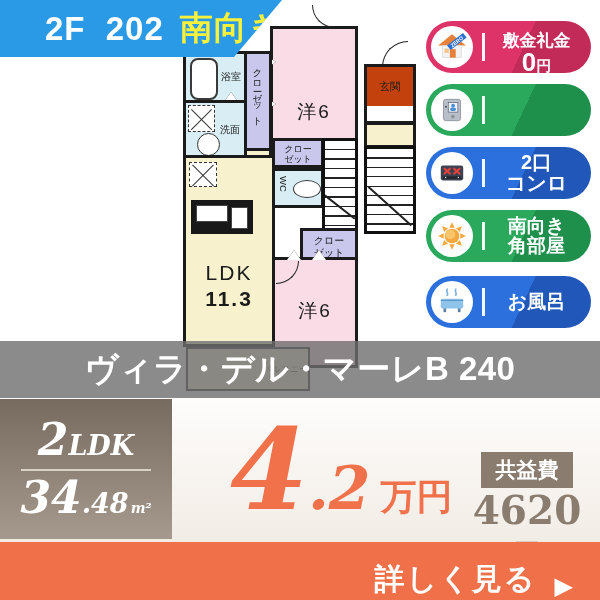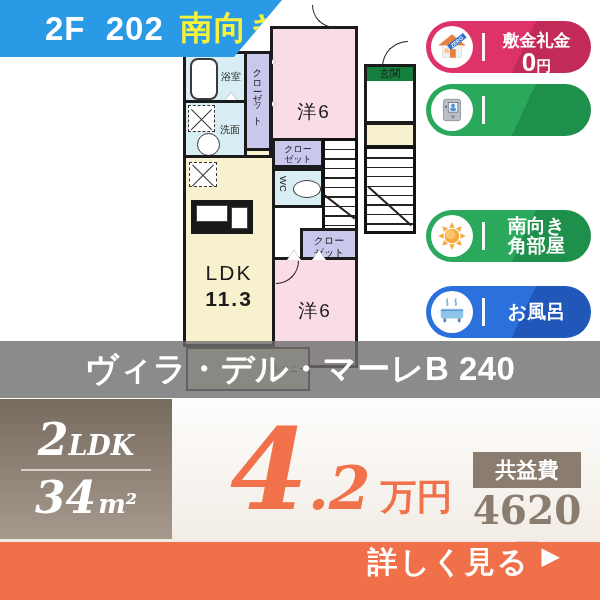--- a/index.html
+++ b/index.html
@@ -57,34 +57,34 @@
   .title-bar .t{color:#fff;font-weight:bold;font-size:33px;letter-spacing:0.5px;}
 
   
   .bottom-bg{position:absolute;left:0;top:398px;width:600px;height:144px;z-index:10;
              background:linear-gradient(to bottom,#fefdfc,#f2ece5);}
   .spec-box{position:absolute;left:0;top:399px;width:172px;height:140px;z-index:12;
             background:linear-gradient(to bottom,#776b5f,#a59a8d);
             display:flex;flex-direction:column;align-items:center;justify-content:center;color:#fff;
             font-family:"DejaVu Serif",serif;font-style:italic;font-weight:bold;}
   .spec-line{display:flex;align-items:baseline;}
-  .spec-big{font-size:44px;line-height:1;} .spec-mid{font-size:27px;} .spec-sm{font-size:26px;margin-left:2px;}
+  .spec-big{font-size:44px;line-height:1;} .spec-mid{font-size:27px;} .spec-sm{font-size:14px;margin-left:2px;}
   .spec-rule{width:130px;height:1.5px;background:#d8d2c8;margin:7px 0 5px 0;}
   .price{position:absolute;left:230px;top:414px;width:240px;height:122px;z-index:12;
          display:flex;align-items:baseline;font-weight:bold;}
   .price .v-int{font-family:"DejaVu Serif",serif;font-style:italic;font-size:112px;line-height:1;}
   .price .v-dec{font-family:"DejaVu Serif",serif;font-style:italic;font-size:60px;}
   .price .unit{font-size:36px;margin-left:10px;}
   .fee{position:absolute;left:460px;top:452px;width:134px;z-index:12;text-align:center;}
-  .fee-label{margin:0 auto;width:108px;background:#8a7d70;color:#fff;font-weight:bold;font-size:21px;padding:4px 0;}
+  .fee-label{margin:0 auto;width:92px;background:#8a7d70;color:#fff;font-weight:bold;font-size:21px;padding:4px 0;}
   .fee-value{margin-top:3px;color:#8a7d70;font-family:"DejaVu Serif",serif;font-weight:bold;font-size:39px;line-height:1;}
   .fee-value .yen{font-size:27px;}
   .cta{position:absolute;left:0;top:542px;width:600px;height:58px;background:#f0704a;z-index:15;
-       display:flex;align-items:flex-start;justify-content:flex-end;padding-right:40px;box-sizing:border-box;
-       gap:12px;cursor:pointer;}
+       display:flex;align-items:flex-end;justify-content:flex-end;padding-right:27px;box-sizing:border-box;
+       gap:18px;cursor:pointer;}
   .cta .label{color:#fff;font-weight:bold;font-size:30px;letter-spacing:2px;}
   .cta .arrow{color:#fff;font-size:24px;}
 </style>
 </head>
 <body>
 
 <div class="canvas">
 
   <div>
 
@@ -155,21 +155,21 @@
     <div class="arc arc-br" style="left:276px;top:261px;width:22px;height:22px;"></div>
     <div class="tri-up" style="left:287px;top:250px;"></div>
     <div class="tri-up" style="left:312px;top:250px;"></div>
 
     <div class="balcony" style="left:186px;top:347px;width:124px;height:44px;">
       <div class="rlabel" style="width:100%;text-align:center;top:14px;font-size:9px;color:#555;margin-left:37px;">バルコニー</div>
     </div>
 
     <div class="arc arc-tl" style="left:382px;top:41px;width:25px;height:25px;"></div>
     <div class="room white" style="left:364px;top:64px;width:52px;height:60px;border-width:3.5px;">
-      <div style="position:absolute;left:0;top:0;width:100%;height:14px;background:#15803d;display:flex;align-items:center;justify-content:center;">
+      <div style="position:absolute;left:0;top:0;width:100%;height:39px;background:#c2410c;display:flex;align-items:center;justify-content:center;">
         <span class="rlabel" style="position:static;font-size:10.5px;">玄関</span>
       </div>
     </div>
     <div class="room cream" style="left:364px;top:122px;width:52px;height:26px;border-width:3.5px;"></div>
     <div class="stairs" style="left:364px;top:146px;width:52px;height:88px;">
       <div class="diag" style="bottom:30%;transform:rotate(42deg);"></div>
     </div>
   </div>
 
   <div class="banner" style="background: rgb(42, 154, 230); padding-left: 28px;">
@@ -204,20 +204,41 @@
         <rect x="11.5" y="8" width="9" height="9" fill="#eef4f8" stroke="#667" stroke-width="0.7"></rect>
         <circle cx="16" cy="11" r="1.8" fill="#4a90d9"></circle>
         <rect x="13.3" y="13" width="5.4" height="3" rx="1.4" fill="#4a90d9"></rect>
         <circle cx="9.3" cy="12" r="1" fill="#556"></circle>
         <text x="15.8" y="23.5" font-size="6" fill="#666" text-anchor="middle">✳</text>
       </svg>
     </div>
     <div class="sep"></div>
   </div>
 
+  <div class="pill" style="top: 147px; background: linear-gradient(115deg, rgb(43, 112, 221) 58%, rgb(34, 87, 186) 58%);">
+    <div class="icircle">
+      <svg width="32" height="32" viewBox="0 0 30 30">
+        <rect x="4.5" y="8" width="21" height="14" rx="2" fill="#3c4250"></rect>
+        <g stroke="#e8413c" stroke-width="2" stroke-linecap="round">
+          <line x1="8" y1="11" x2="13" y2="15.5"></line>
+            <line x1="13" y1="11" x2="8" y2="15.5"></line>
+          <line x1="17" y1="11" x2="22" y2="15.5"></line>
+            <line x1="22" y1="11" x2="17" y2="15.5"></line>
+        </g>
+        <rect x="6.5" y="18.2" width="17" height="2.2" fill="#20242c"></rect>
+        <circle cx="9" cy="19.3" r="0.7" fill="#fff"></circle>
+          <circle cx="21" cy="19.3" r="0.7" fill="#fff"></circle>
+      </svg>
+    </div>
+    <div class="sep"></div>
+    <div class="ptext">
+      <span class="l-lg">2口</span>
+      <span class="l-lg">コンロ</span>
+    </div>
+  </div>
 
   <div class="pill" style="top: 210px; background: linear-gradient(115deg, rgb(42, 168, 92) 58%, rgb(31, 143, 76) 58%);">
     <div class="icircle">
       <svg width="32" height="32" viewBox="0 0 30 30">
         <g fill="#f6a83c">
           <path d="M15 2l2.6 5.2h-5.2z"></path>
           <path d="M15 2l2.6 5.2h-5.2z" transform="rotate(45 15 15)"></path>
           <path d="M15 2l2.6 5.2h-5.2z" transform="rotate(90 15 15)"></path>
           <path d="M15 2l2.6 5.2h-5.2z" transform="rotate(135 15 15)"></path>
           <path d="M15 2l2.6 5.2h-5.2z" transform="rotate(180 15 15)"></path>
@@ -229,21 +250,21 @@
         <circle cx="13.5" cy="13.5" r="4.6" fill="#f9c56b"></circle>
       </svg>
     </div>
     <div class="sep"></div>
     <div class="ptext">
       <span class="l-md">南向き</span>
       <span class="l-md">角部屋</span>
     </div>
   </div>
 
-  <div class="pill" style="top: 286px; background: linear-gradient(115deg, rgb(43, 112, 221) 58%, rgb(34, 87, 186) 58%);">
+  <div class="pill" style="top: 276px; background: linear-gradient(115deg, rgb(43, 112, 221) 58%, rgb(34, 87, 186) 58%);">
     <div class="icircle">
       <svg width="32" height="32" viewBox="0 0 30 30">
         <path d="M10.5 3c-1.6 2.2 1.6 3.2 0 5.6" stroke="#7fb3dc" stroke-width="1.6" fill="none" stroke-linecap="round"></path>
         <path d="M18.5 3c-1.6 2.2 1.6 3.2 0 5.6" stroke="#7fb3dc" stroke-width="1.6" fill="none" stroke-linecap="round"></path>
         <rect x="4.5" y="12" width="21" height="9" rx="1.5" fill="#8ec4ea"></rect>
         <line x1="4.5" y1="13.5" x2="25.5" y2="13.5" stroke="#5a93c8" stroke-width="1"></line>
         <rect x="7" y="21" width="2.5" height="3.5" fill="#5a7fa8"></rect>
         <rect x="20.5" y="21" width="2.5" height="3.5" fill="#5a7fa8"></rect>
       </svg>
     </div>
@@ -260,20 +281,21 @@
   <div class="bottom-bg"></div>
 
   <div class="spec-box">
     <div class="spec-line">
       <span class="spec-big">2</span>
       <span class="spec-mid">LDK</span>
     </div>
     <div class="spec-rule"></div>
     <div class="spec-line">
       <span class="spec-big">34</span>
+      <span class="spec-mid">.48</span>
       <span class="spec-sm">m²</span>
     </div>
   </div>
 
   <div class="price" style="color: rgb(240, 113, 74);">
     <span class="v-int">4</span>
     <span class="v-dec">.2</span>
     <span class="unit">万円</span>
   </div>
 

